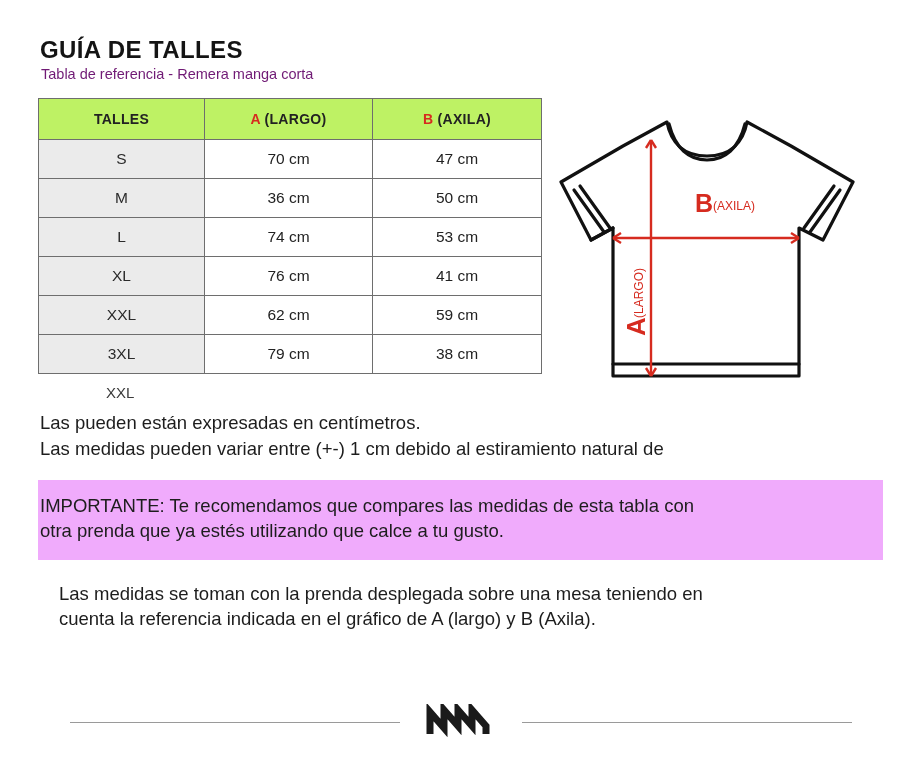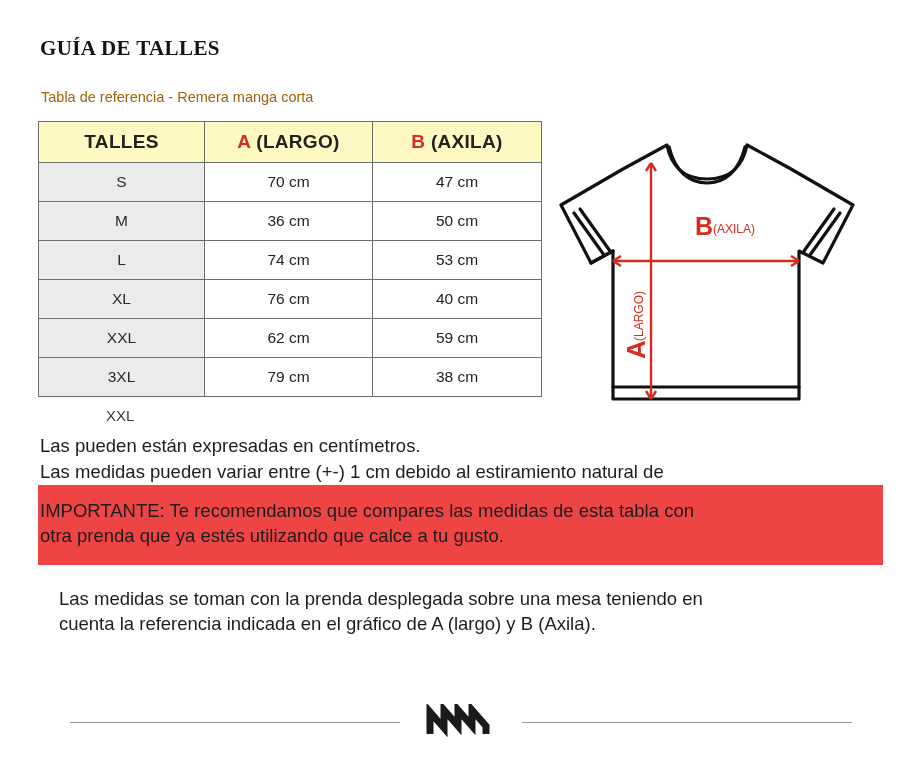--- a/index.html
+++ b/index.html
@@ -19,30 +19,29 @@
   .page {
     position: relative;
     width: 921px;
     height: 768px;
     box-sizing: border-box;
     padding: 36px 38px 0 38px;
   }
 
   
   .title {
-    font-size: 21px;
+    font-size: 24px;
     font-weight: bold;
     letter-spacing: 0.4px;
     color: #141414;
-    margin: 0 0 28px 2px;
-    font-family: Liberation Serif, serif;
+    margin: 0 0 2px 2px;
   }
   .subtitle {
     font-size: 14.5px;
-    color: #a16207;
+    color: #701a75;
     margin: 0 0 16px 3px;
     font-weight: normal;
   }
 
   
   .content-row {
     display: flex;
     align-items: flex-start;
   }
 
@@ -60,23 +59,23 @@
   table.size-table td {
     border: 1px solid #6e6e6e;
     text-align: center;
     font-size: 15.5px;
     color: #222;
     height: 38px;
     padding: 0;
     font-weight: normal;
   }
   table.size-table th {
-    background: #fef9c3;
+    background: #bef264;
     font-weight: bold;
-    font-size: 19px;
+    font-size: 14px;
     letter-spacing: 0.3px;
     height: 40px;
   }
   table.size-table th.col-a,
   table.size-table th.col-b {
     color: #222;
   }
   table.size-table th .red {
     color: #d62b1f;
     font-weight: bold;
@@ -114,21 +113,22 @@
     margin: 0;
   }
   .block-plain {
     margin-top: 10px;
     padding: 0 2px;
   }
   .block-plain .para + .para {
     margin-top: 1px;
   }
   .block-highlight {
-    background: #ef4444;
+    margin-top: 18px;
+    background: #f0abfc;
     padding: 14px 16px 16px 2px;
   }
   .block-last {
     margin-top: 22px;
     padding: 0 2px;
     margin-left: 19px;
   }
 
   
   .footer {
@@ -189,21 +189,21 @@
             <td>50 cm</td>
           </tr>
           <tr>
             <td class="size-cell">L</td>
             <td>74 cm</td>
             <td>53 cm</td>
           </tr>
           <tr>
             <td class="size-cell">XL</td>
             <td>76 cm</td>
-            <td>40 cm</td>
+            <td>41 cm</td>
           </tr>
           <tr>
             <td class="size-cell">XXL</td>
             <td>62 cm</td>
             <td>59 cm</td>
           </tr>
           <tr>
             <td class="size-cell bold">3XL</td>
             <td>79 cm</td>
             <td>38 cm</td>

